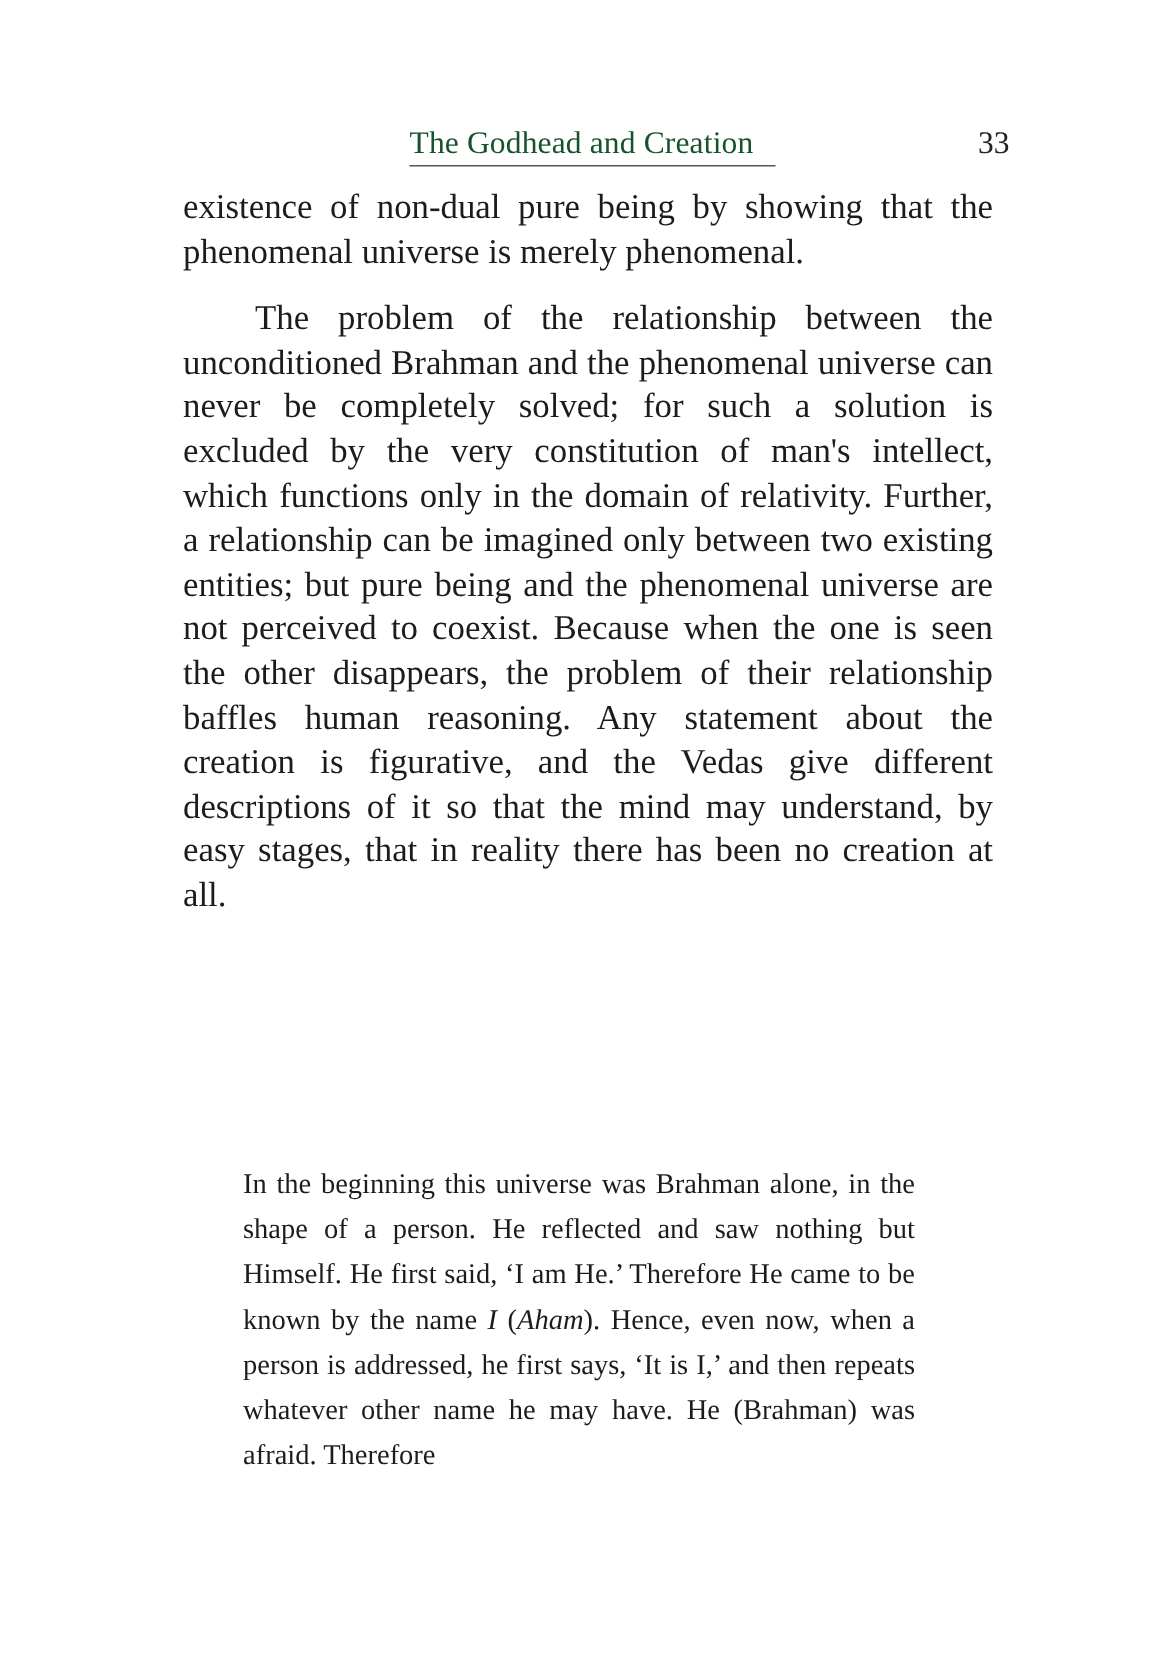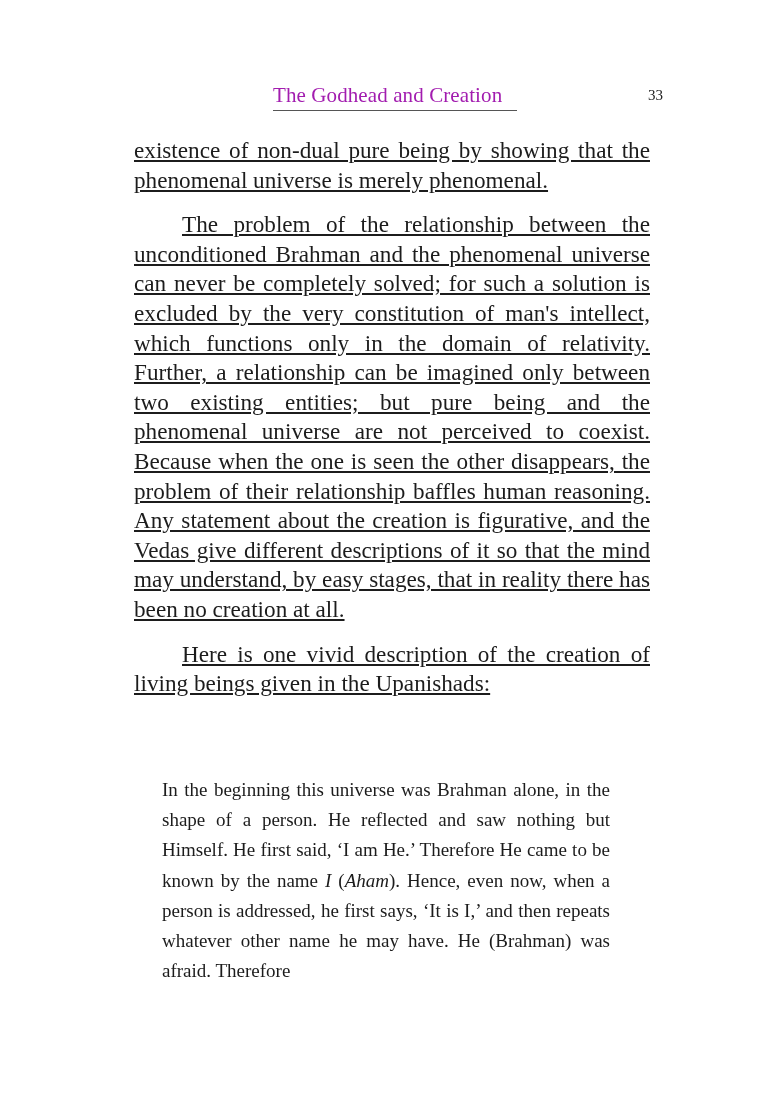--- a/index.html
+++ b/index.html
@@ -21,52 +21,51 @@
       left: 273px;
       width: 400px;
       height: 30px;
     }
     .header-title {
       position: absolute;
       left: 0;
       top: 0;
       font-size: 21px;
       line-height: 26px;
-      color: #a21caf;
+      color: #14532d;
       letter-spacing: 0.1px;
     }
     .header-rule {
       position: absolute;
       left: 0;
       top: 28px;
       width: 244px;
       height: 1px;
       background: #555;
     }
     .page-number {
       position: absolute;
-      right: 10px;
+      right: 0;
       top: 0;
-      font-size: 15px;
+      font-size: 21px;
       line-height: 26px;
       color: #222;
     }
     .body-text {
       position: absolute;
       left: 122px;
       top: 124px;
       width: 540px;
       font-size: 23.2px;
       line-height: 29.6px;
       text-align: justify;
       color: #1c1c1c;
     }
     .body-text p {
-      margin: 12px;
-      text-decoration: underline;
+      margin: 0;
     }
     .para-cont {
       margin-bottom: 15px !important;
     }
     .para-indent {
       text-indent: 48px;
       margin-bottom: 15px !important;
     }
     .quote {
       position: absolute;
@@ -86,18 +85,17 @@
 
 <div class="running-header">
   <span class="header-title">The Godhead and Creation</span>
   <div class="header-rule"></div>
   <span class="page-number">33</span>
 </div>
 
 <div class="body-text">
   <p class="para-cont">existence of non-dual pure being by showing that the phenomenal universe is merely phenomenal.</p>
   <p class="para-indent">The problem of the relationship between the unconditioned Brahman and the phenomenal universe can never be completely solved; for such a solution is excluded by the very constitution of man's intellect, which functions only in the domain of relativity. Further, a relationship can be imagined only between two existing entities; but pure being and the phenomenal universe are not perceived to coexist. Because when the one is seen the other disappears, the problem of their relationship baffles human reasoning. Any statement about the creation is figurative, and the Vedas give different descriptions of it so that the mind may understand, by easy stages, that in reality there has been no creation at all.</p>
-  <p class="para-indent">Here is one vivid description of the creation of living beings given in the Upanishads:</p>
 </div>
 
 <div class="quote">
   <p><span>In the beginning this universe was Brahman alone, in the shape of a person. He reflected and saw nothing but Himself. He first said, ‘I am He.’ Therefore He came to be known by the name </span><em>I</em><span> (</span><em>Aham</em><span>). Hence, even now, when a person is addressed, he first says, ‘It is I,’ and then repeats whatever other name he may have. He (Brahman) was afraid. Therefore</span></p>
 </div>
 
 </body></html>

